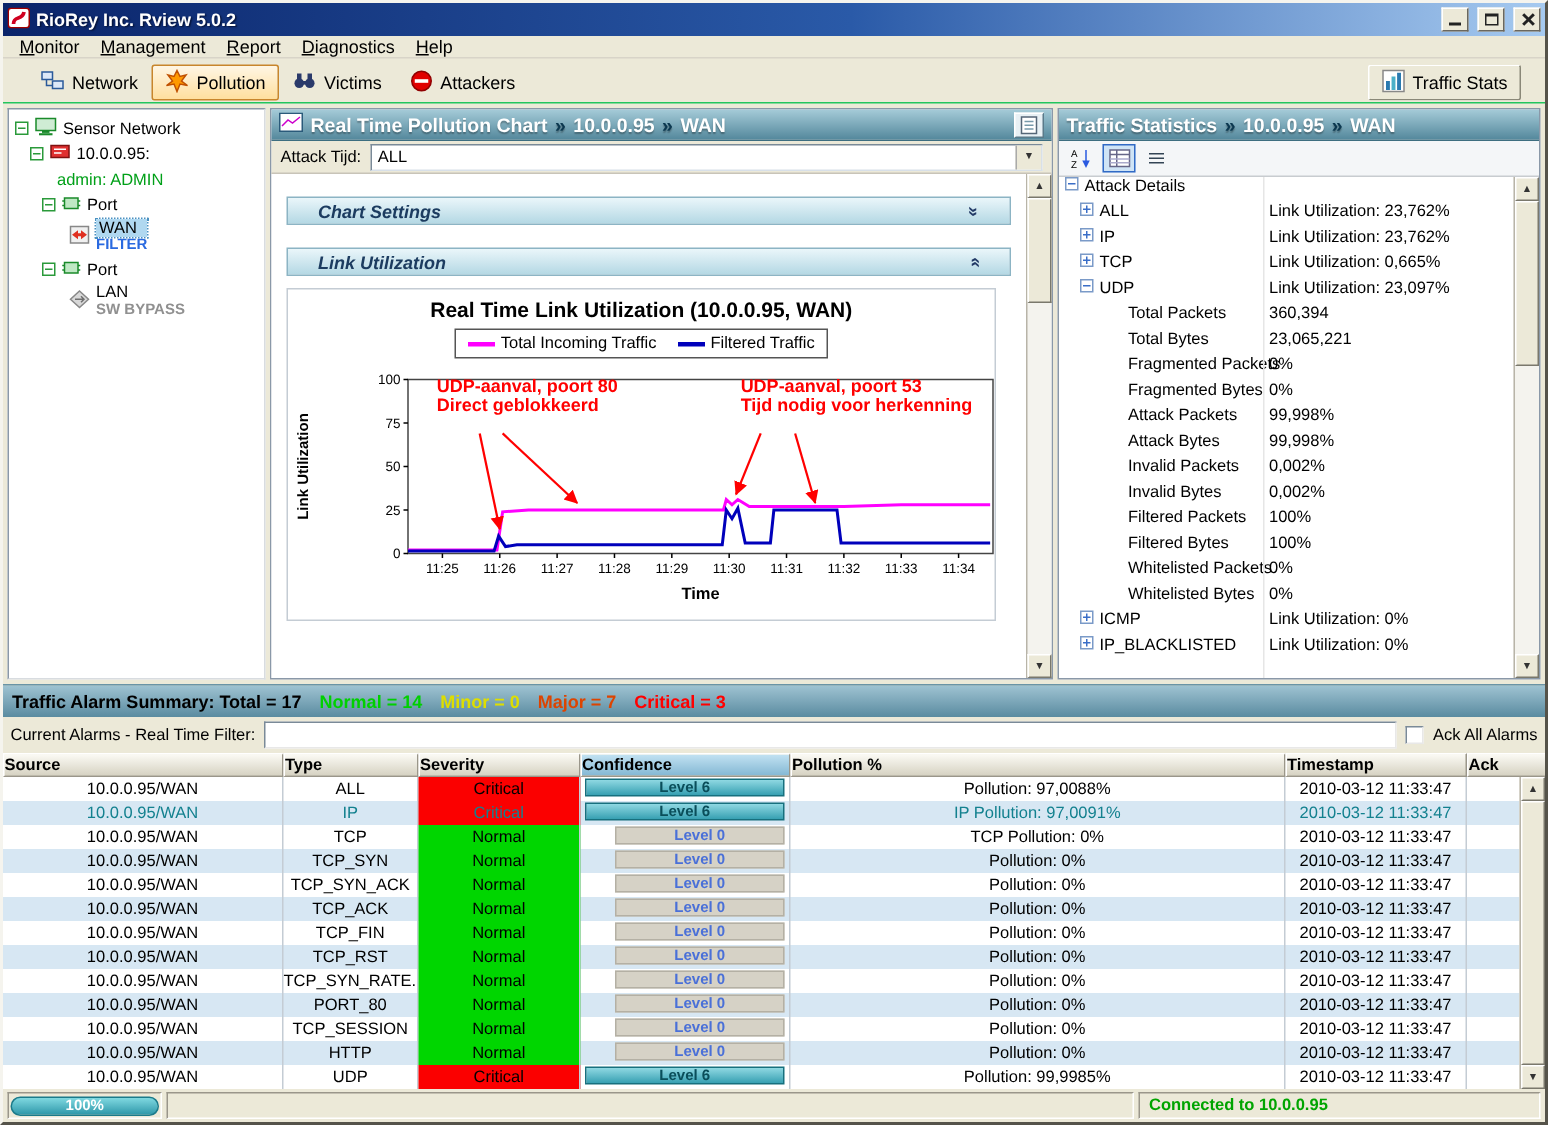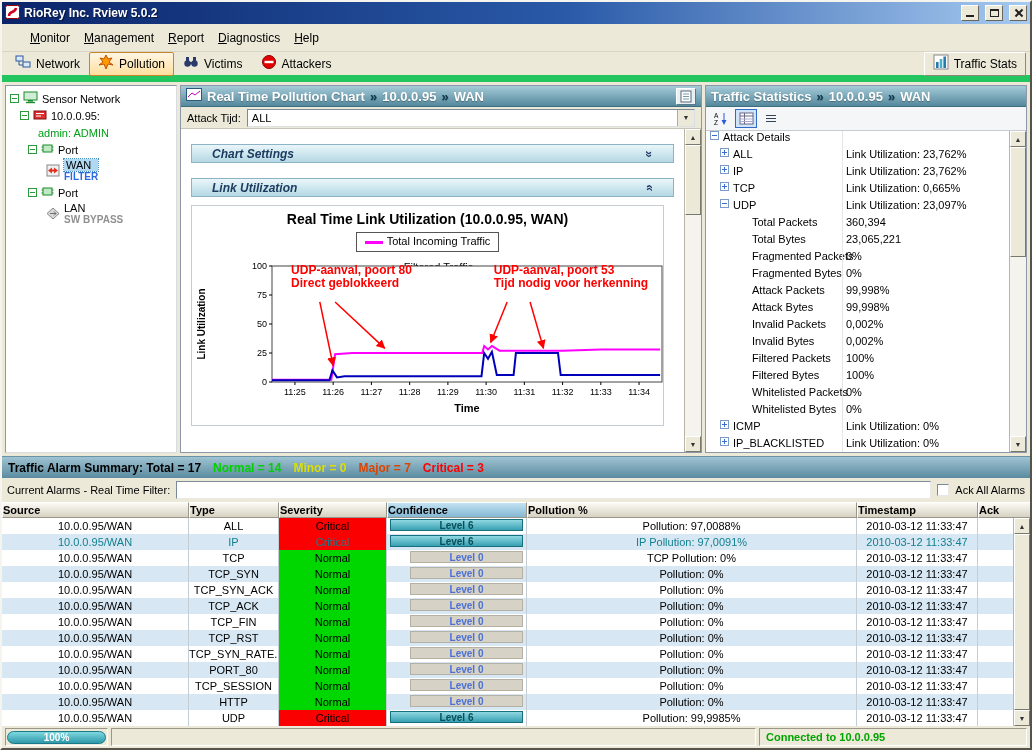--- a/index.html
+++ b/index.html
@@ -15,24 +15,24 @@
   .title-text { color:#fff; font-weight:bold; font-size:12px; flex:1; text-shadow:1px 1px 1px #06143a; }
   .win-btn { width:18px; height:16px; background:#ece9d8; border:1px solid; border-color:#fff #6a675e #6a675e #fff;
              position:relative; display:inline-block; margin-left:2px; }
   .glyph-min { position:absolute; left:4px; bottom:3px; width:8px; height:2px; background:#222; }
   .glyph-max { position:absolute; left:4px; top:3px; width:9px; height:8px; border:1px solid #222; border-top-width:2px; }
   .glyph-close { position:absolute; left:4px; top:2px; width:9px; height:10px; }
   .glyph-close::before,.glyph-close::after { content:''; position:absolute; left:4px; top:0; width:2px; height:10px; background:#222; }
   .glyph-close::before { transform:rotate(45deg); } .glyph-close::after { transform:rotate(-45deg); }
 
   
-  .menubar { height:28px; flex:none; display:flex; align-items:center; padding-left:21px; border-bottom:1px solid #d8d4c8; }
+  .menubar { height:15px; flex:none; display:flex; align-items:center; padding-left:4px; border-bottom:1px solid #d8d4c8; }
   .menu-item { display:inline-block; padding:2px 7px; font-size:12px; }
   .menu-item::first-letter { text-decoration:underline; }
-  .toolbar { height:30px; flex:none; display:flex; align-items:center; padding:1px 4px; border-bottom:7px solid #22c55e; }
+  .toolbar { height:30px; flex:none; display:flex; align-items:flex-end; padding:1px 16px; border-bottom:1px solid #22c55e; }
   .tool-btn { display:flex; align-items:center; gap:5px; height:24px; padding:0 8px; font-size:12px;
               border:1px solid transparent; border-radius:2px; }
   .tool-btn.selected { background:linear-gradient(180deg,#fff6e4,#ffdf9e); border-color:#c8862c; }
   .tool-btn.raised { border:1px solid; border-color:#fff #8a8878 #8a8878 #fff; background:#ece9d8; }
   .toolbar-spacer { flex:1; }
 
   
   .main { flex:1; display:flex; gap:3px; padding:3px; min-height:0; }
 
   .tree-panel { width:172px; flex:none; background:#fff; border:1px solid; border-color:#8a98a8 #d8dce0 #d8dce0 #8a98a8;
@@ -69,21 +69,21 @@
   .center-wrap { flex:1; display:flex; min-height:0; }
   .center-content { flex:1; overflow:hidden; background:#fff; }
   .section-bar { height:19px; margin:15px 10px 0 10px; display:flex; align-items:center; justify-content:space-between;
                  padding:0 20px; background:linear-gradient(180deg,#eaf6fa,#b4d8e4); border:1px solid #8cb4c4;
                  font-size:12px; font-weight:bold; color:#1c3c60;font-style:italic; }
   .chev { color:#223a66; font-weight:bold; font-size:12px; display:inline-block; }
   .chev.down { transform:rotate(90deg); } .chev.up { transform:rotate(-90deg); }
   .chart-box { margin:8px 20px 0 10px; border:1px solid #c4ccd4; padding:2px 0 4px 0; }
   .chart-title { text-align:center; font-size:14px; font-weight:bold; margin-top:3px; height:19px; }
   .legend { display:flex; justify-content:center; margin:2px 0; height:20px; }
-  .legend-box { display:flex; gap:14px; border:1px solid #555; padding:2px 8px; align-items:center; font-size:11px;flex-direction:column; }
+  .legend-box { display:flex; gap:14px; border:1px solid #555; padding:2px 8px; align-items:center; font-size:11px; }
   .leg-line { display:inline-block; width:18px; height:3px; margin-right:4px; vertical-align:middle; }
 
   
   .vscroll { width:17px; flex:none; background:#f4f3ee; border-left:1px solid #b8b4a8; display:flex; flex-direction:column; }
   .sbtn { height:16px; flex:none; background:#ece9d8; border:1px solid; border-color:#fff #7a786c #7a786c #fff;
           font-size:7px; color:#333; display:flex; align-items:center; justify-content:center; }
   .strack { flex:1; display:flex; flex-direction:column; }
   .sthumb { background:#ece9d8; border:1px solid; border-color:#fff #7a786c #7a786c #fff; }
   .thumb-70 { height:70px; } .thumb-110 { height:110px; } .thumb-full { flex:1; }
 

